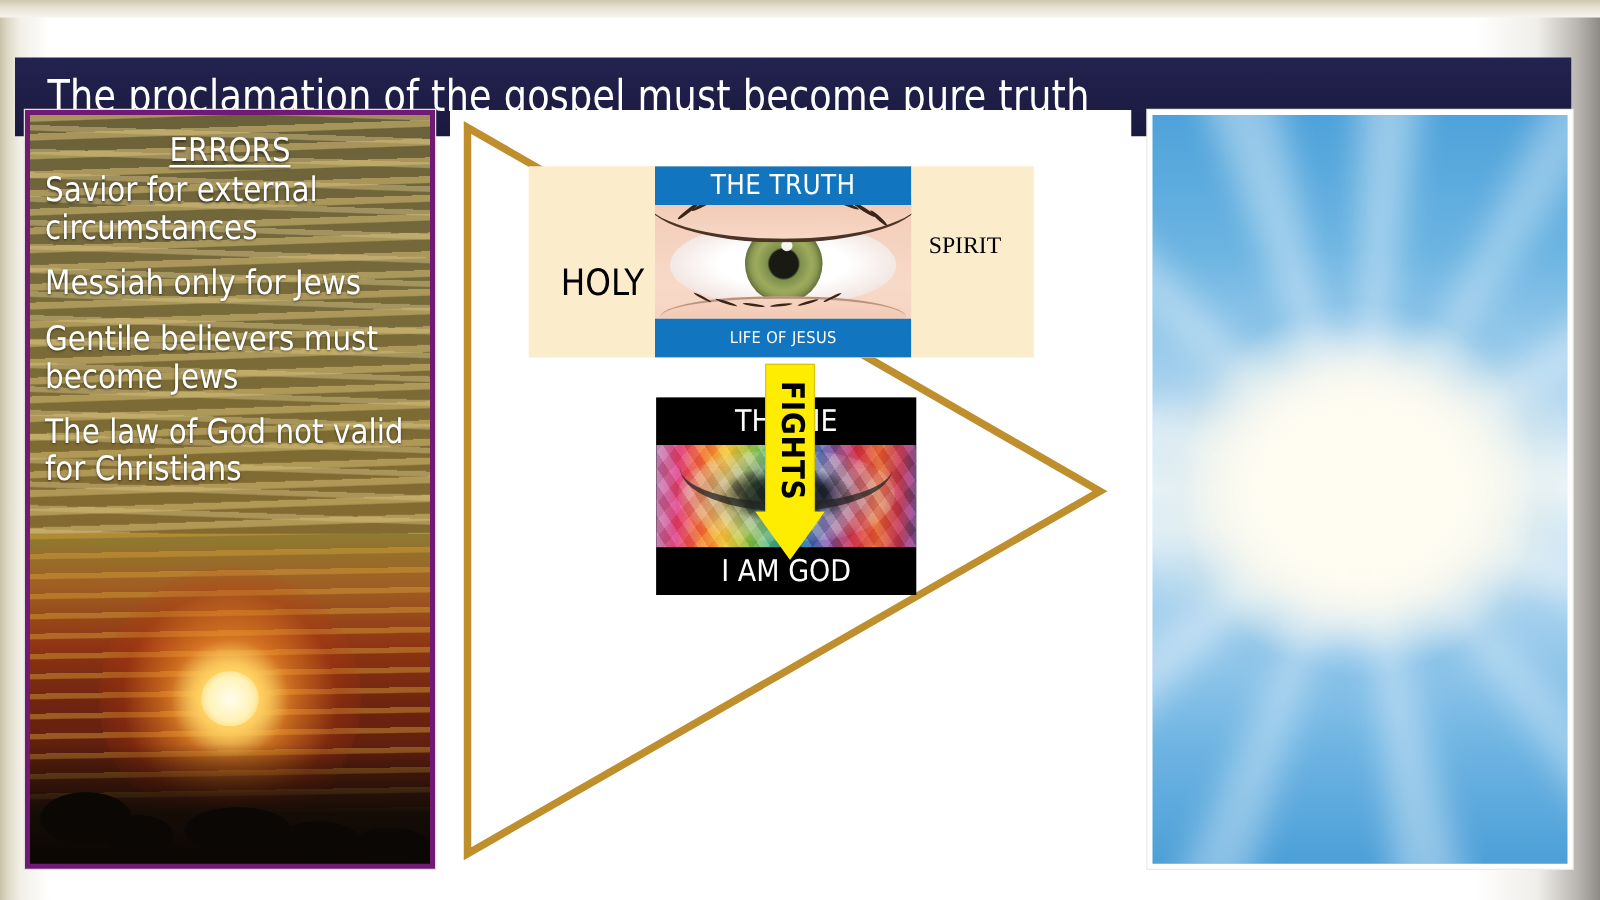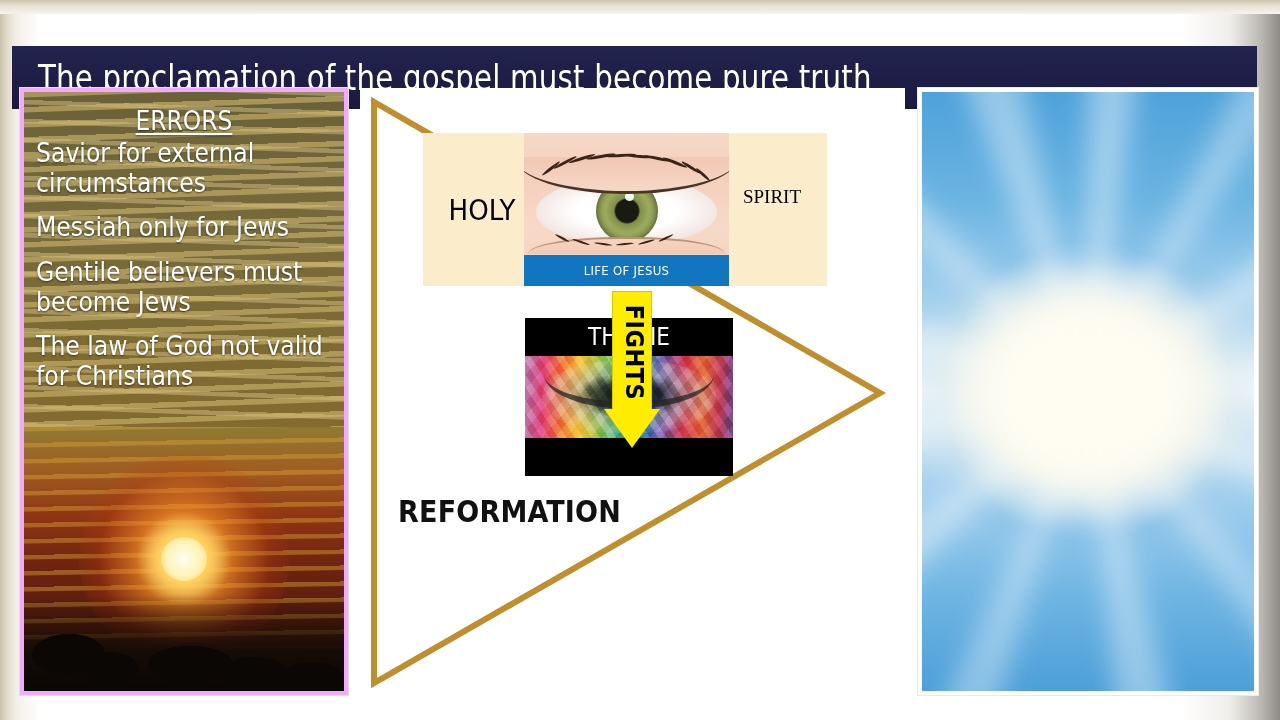--- a/index.html
+++ b/index.html
@@ -32,21 +32,21 @@
     color:#ffffff;
     font-family:"Liberation Sans Narrow","DejaVu Sans Condensed","Liberation Sans",sans-serif;
     font-size:35px;font-weight:400;letter-spacing:.2px;
     margin-left:26px;white-space:nowrap;
     transform:scaleX(.93);transform-origin:left center;
   }
 
   
   #left-panel{
     position:absolute;left:20px;top:88px;width:328px;height:607px;
-    background:#f0abfc;padding:4px;box-sizing:border-box;
+    background:#701a75;padding:4px;box-sizing:border-box;
     box-shadow:0 0 0 1px #e3e0d8;
   }
   #left-photo{
     position:relative;width:100%;height:100%;overflow:hidden;
     background:#2d2a18;
   }
   
   #sky-clouds{
     position:absolute;left:0;top:0;right:0;height:70%;
     background:
@@ -153,21 +153,21 @@
     background:linear-gradient(180deg,#f0c7b2 0%,#f7d8c6 100%);
   }
   .lash{position:absolute;background:#3a2418;border-radius:50%;}
   #lid-bottom{
     position:absolute;left:2%;top:68%;width:96%;height:10%;
     border-top:2px solid rgba(150,105,80,.6);
     border-radius:48% 48% 0 0/100% 100% 0 0;
     background:linear-gradient(180deg,#f6d4c1 0%,#f2cab5 100%);
   }
   #holy-label{
-    position:absolute;left:14px;top:0;width:90px;height:153px;
+    position:absolute;left:14px;top:16px;width:90px;height:153px;
     display:flex;align-items:center;justify-content:center;
     font-family:"Liberation Sans Narrow","DejaVu Sans Condensed","Liberation Sans",sans-serif;
     font-size:29px;color:#000000;
   }
   #spirit-label{
     position:absolute;right:6px;top:0;width:98px;height:128px;
     display:flex;align-items:center;justify-content:center;
     font-family:Liberation Serif, serif;
     font-size:19px;color:#000000;
   }
@@ -329,40 +329,41 @@
           <div class="lash" style="left: 138px; top: 28px; width: 26px; height: 3px; transform: rotate(22deg);"></div>
           <div class="lash" style="left: 156px; top: 33px; width: 22px; height: 3px; transform: rotate(32deg);"></div>
           <div class="lash" style="left: 170px; top: 40px; width: 18px; height: 3px; transform: rotate(42deg);"></div>
           <div class="lash" style="left: 30px; top: 104px; width: 16px; height: 2px; transform: rotate(28deg);"></div>
           <div class="lash" style="left: 48px; top: 108px; width: 18px; height: 2px; transform: rotate(18deg);"></div>
           <div class="lash" style="left: 70px; top: 110px; width: 18px; height: 2px; transform: rotate(8deg);"></div>
           <div class="lash" style="left: 92px; top: 110px; width: 18px; height: 2px; transform: rotate(-6deg);"></div>
           <div class="lash" style="left: 114px; top: 108px; width: 17px; height: 2px; transform: rotate(-16deg);"></div>
           <div class="lash" style="left: 134px; top: 104px; width: 16px; height: 2px; transform: rotate(-26deg);"></div>
         </div>
+      <div class="blue-bar" id="truth-label">THE TRUTH</div>
       <div class="blue-bar" id="life-label">LIFE OF JESUS</div>
     </div>
   </div>
 
   <div id="lie-card">
     <div id="lie-photo">
       <div id="lie-eye-shape"></div>
       <div id="lie-eye-facets"></div>
       <div id="lie-eye-lidline"></div>
     </div>
     <div class="black-bar" id="lie-label">THE LIE</div>
+    <div class="black-bar" id="iamgod-label">I AM GOD</div>
   </div>
 
   <div id="fights-arrow">
     <div id="arrow-shaft"></div>
     <div id="arrow-head"></div>
     <div id="fights-text">FIGHTS</div>
   </div>
 
-  <div id="reformation-label">REFORMATION</div>
 </div>
 
 <div id="right-panel">
   <div id="sky-photo">
     <div id="sky-rays"></div>
     <div id="sky-core"></div>
   </div>
 </div>
 
 </body></html>

